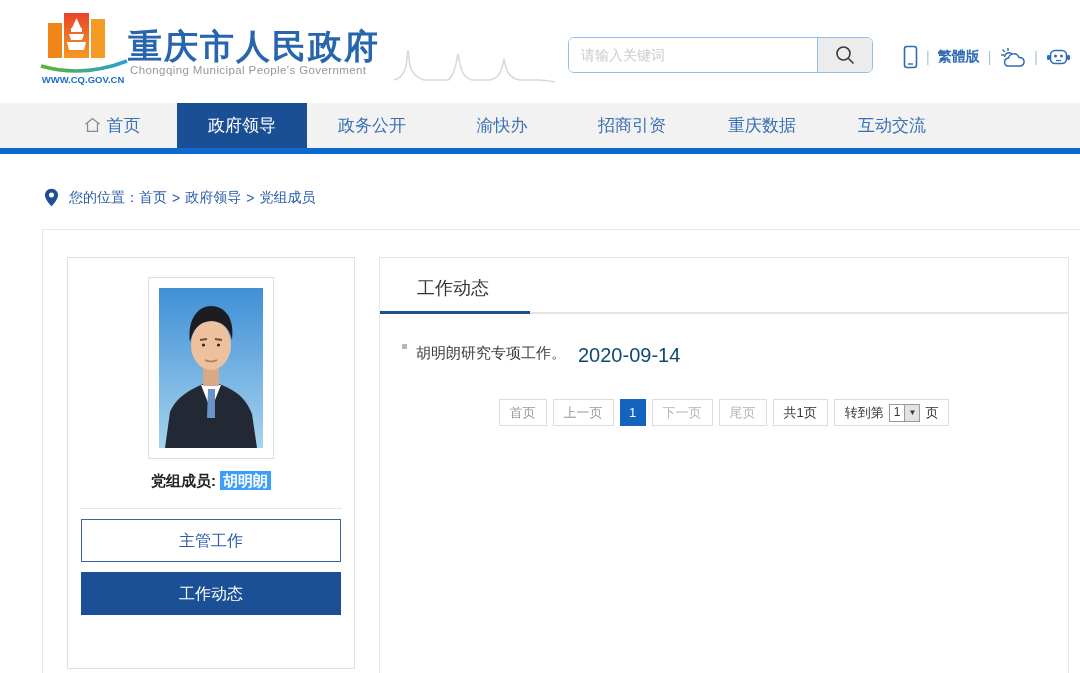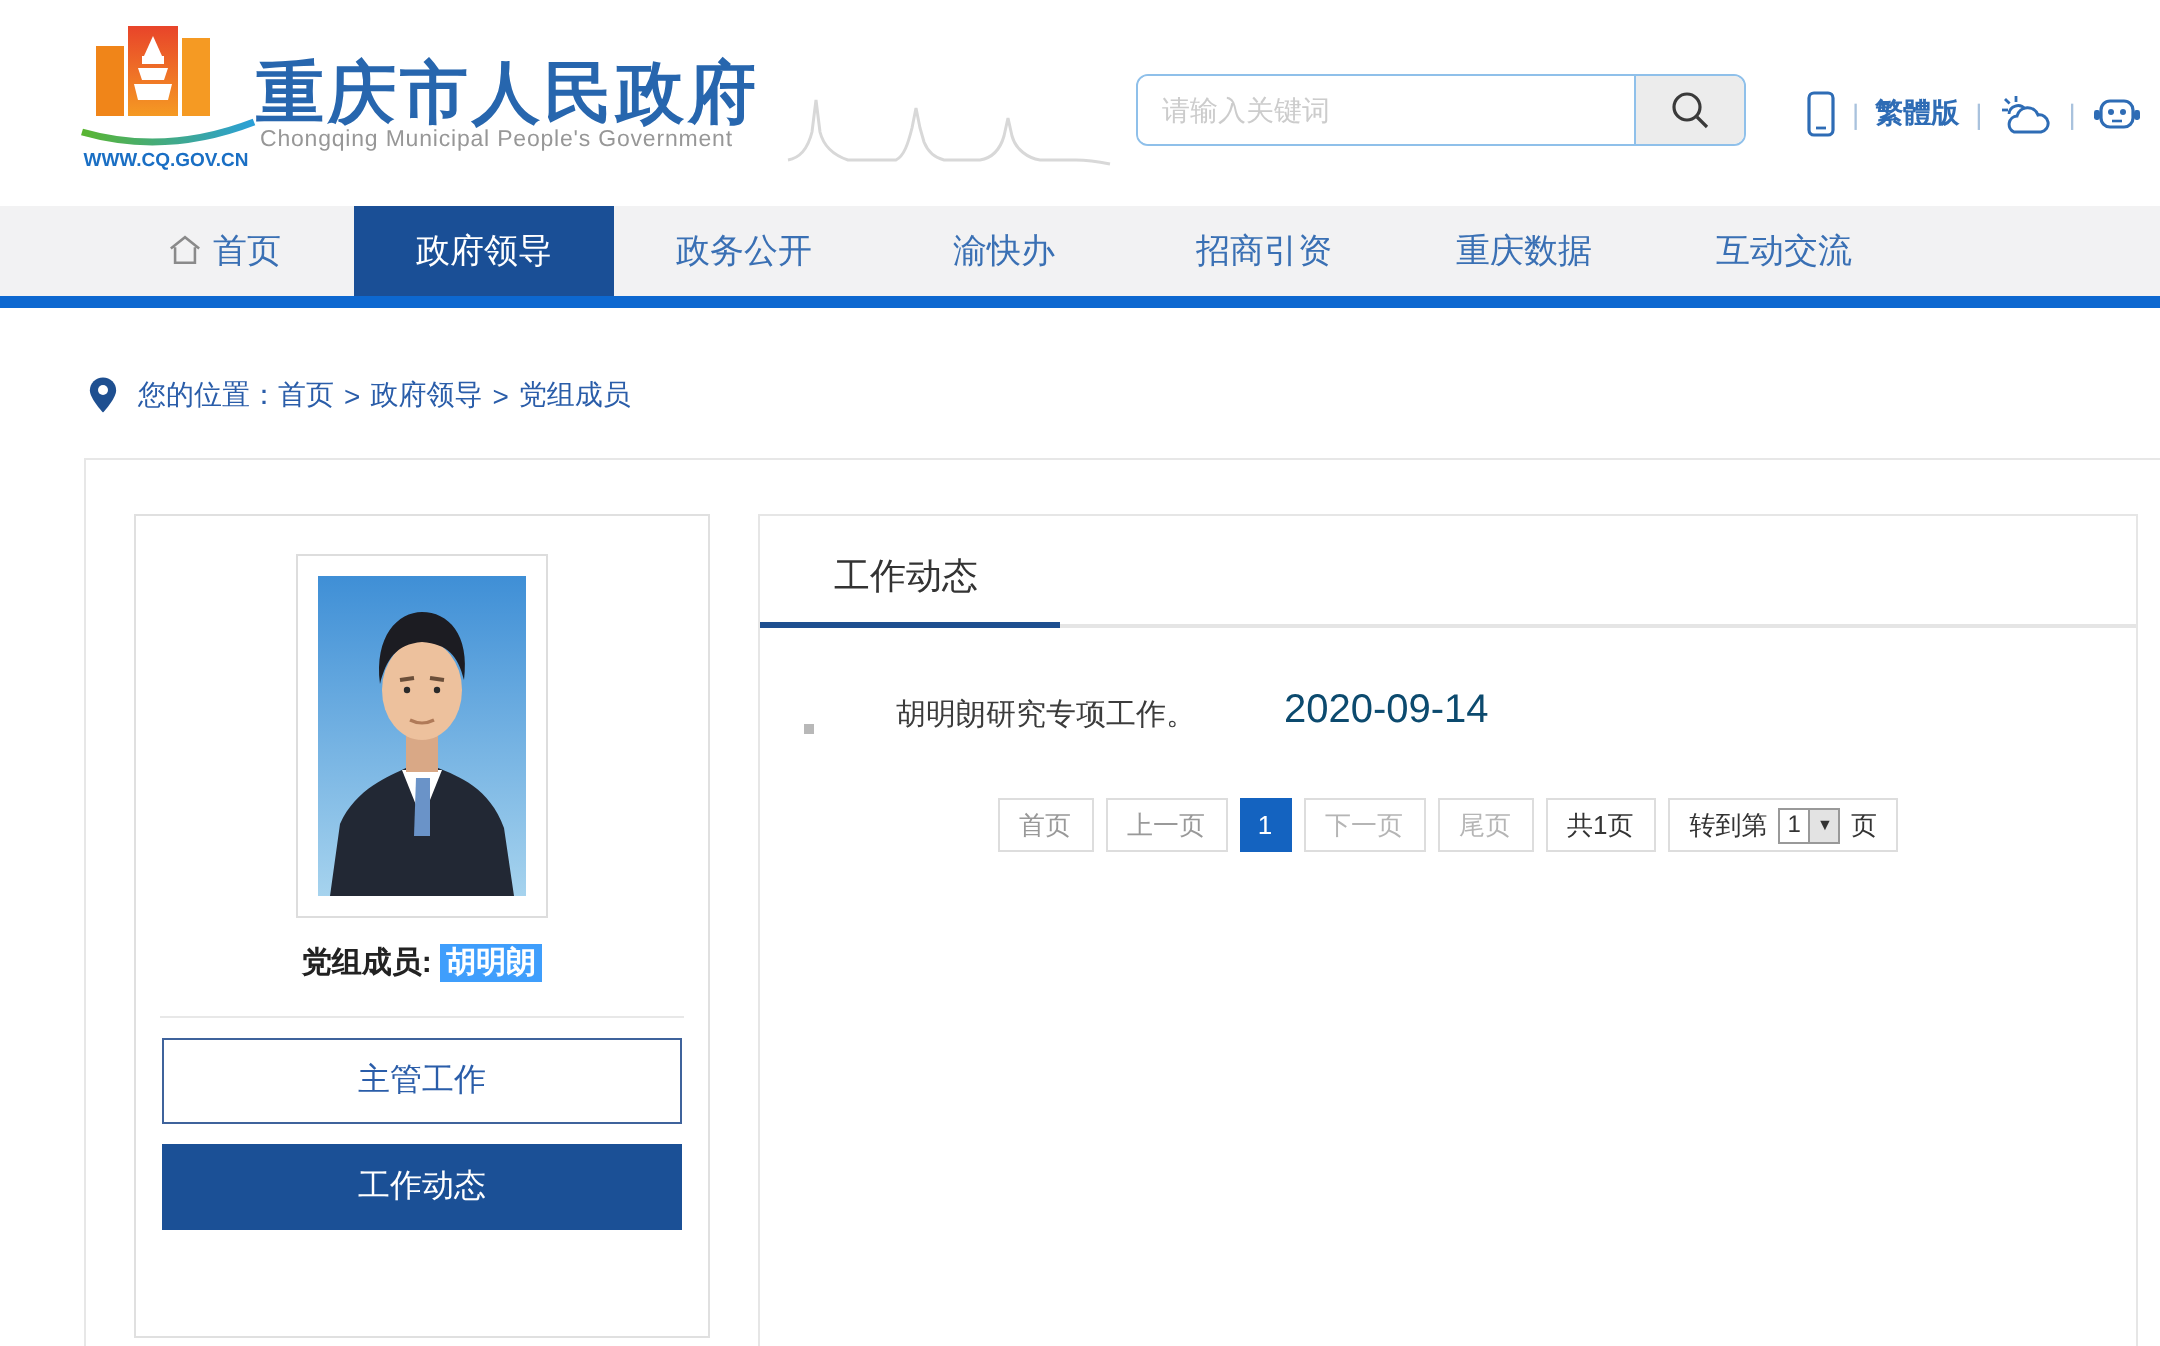--- a/index.html
+++ b/index.html
@@ -66,21 +66,21 @@
   .side-btn:first-of-type { margin-top:13px; }
 
   
   .main { position:absolute; left:336px; top:27px; width:690px; height:442px;
           border:1px solid #e6e6e6; background:#fff; }
   .main-head { position:relative; height:56px; }
   .main-title { position:absolute; left:37px; top:18px; font-size:18px; color:#333; }
   .head-line { position:absolute; bottom:0; left:0; width:100%; height:2px; background:#e5e5e5; }
   .head-line-blue { position:absolute; bottom:0; left:0; width:150px; height:3px; background:#1e4f90; }
 
-  .article { margin:30px 0 0 22px; display:flex; align-items:flex-end; font-size:15px;gap:32px; }
+  .article { margin:30px 0 0 22px; display:flex; align-items:flex-start; font-size:15px; }
   .bullet { width:5px; height:5px; background:#b8b8b8; margin-right:9px; }
   .art-title { color:#3c3c3c; cursor:pointer; }
   .art-date { color:#0c4a6e; font-size:20px; margin-left:12px; }
 
   .pager { margin-top:32px; display:flex; justify-content:center; align-items:center; gap:6px;
            font-size:13px; }
   .pg { height:27px; line-height:25px; padding:0 10px; border:1px solid #ddd; background:#fff;
         color:#999; cursor:pointer; white-space:nowrap; }
   .pg.dim { color:#b5b5b5; }
   .pg.cur { width:26px; padding:0; text-align:center; background:#1463c0; color:#fff; border-color:#1463c0; cursor:default; }

